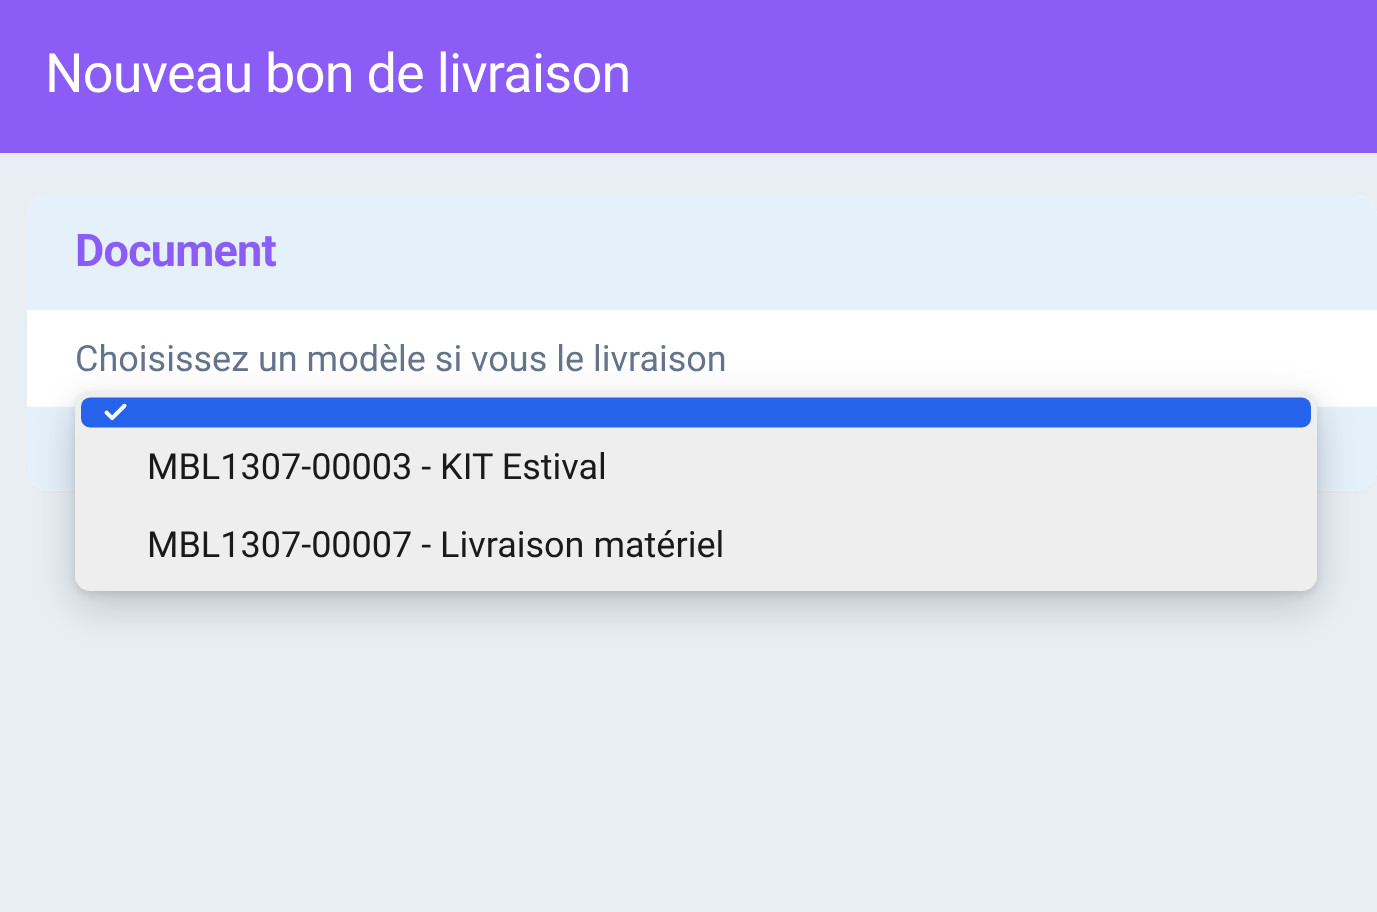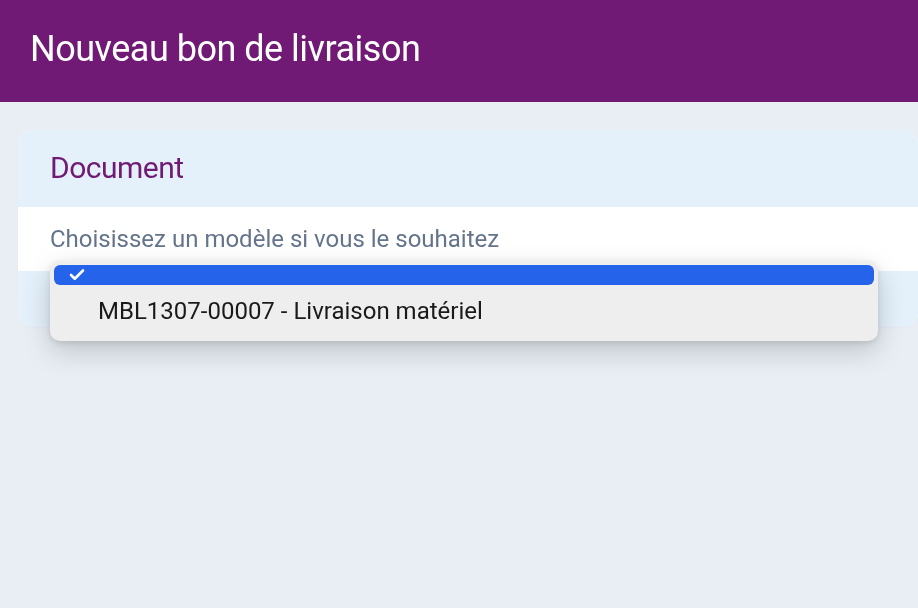--- a/index.html
+++ b/index.html
@@ -10,21 +10,21 @@
     
     body {
       font-family: -apple-system, BlinkMacSystemFont, "Segoe UI", Roboto, Helvetica, Arial, sans-serif;
       background: #e8eef4;
       width: 918px;
       height: 608px;
       overflow: hidden;
     }
     
     .header-bar {
-      background: #701a75;
+      background: #8b5cf6;
       padding: 28px 30px 32px 30px;
     }
     
     .header-title {
       color: #ffffff;
       font-size: 36px;
       font-weight: 400;
       letter-spacing: -0.5px;
     }
     
@@ -40,23 +40,23 @@
     }
     
     .card-header {
       background: #e4f0fa;
       padding: 20px 32px 22px 32px;
       border-top-left-radius: 14px;
       border-top-right-radius: 14px;
     }
     
     .card-header-title {
-      color: #701a75;
+      color: #8b5cf6;
       font-size: 30px;
-      font-weight: 400;
+      font-weight: 700;
       letter-spacing: -0.5px;
     }
     
     .card-row {
       display: flex;
       padding: 18px 32px;
       background: #ffffff;
       position: relative;
     }
     
@@ -137,30 +137,33 @@
 </div>
 
 <div class="content-area">
   <div class="card">
     <div class="card-header">
       <div class="card-header-title">Document</div>
     </div>
 
     <div class="card-row">
       <div class="row-field">
-        <div class="dropdown-trigger">Choisissez un modèle si vous le souhaitez</div>
+        <div class="dropdown-trigger">Choisissez un modèle si vous le livraison</div>
 
         <div class="dropdown-popup">
           <div class="dropdown-option selected">
             <span class="check-icon">
               <svg viewBox="0 0 24 24" fill="none" stroke="#ffffff" stroke-width="3.5" stroke-linecap="round" stroke-linejoin="round">
                 <polyline points="4 12 9 17 20 6"></polyline>
               </svg>
             </span>
             <span></span>
+          </div>
+          <div class="dropdown-option">
+            <span>MBL1307-00003 - KIT Estival</span>
           </div>
           <div class="dropdown-option">
             <span>MBL1307-00007 - Livraison matériel</span>
           </div>
         </div>
       </div>
     </div>
 
     <div class="card-footer"></div>
   </div>

